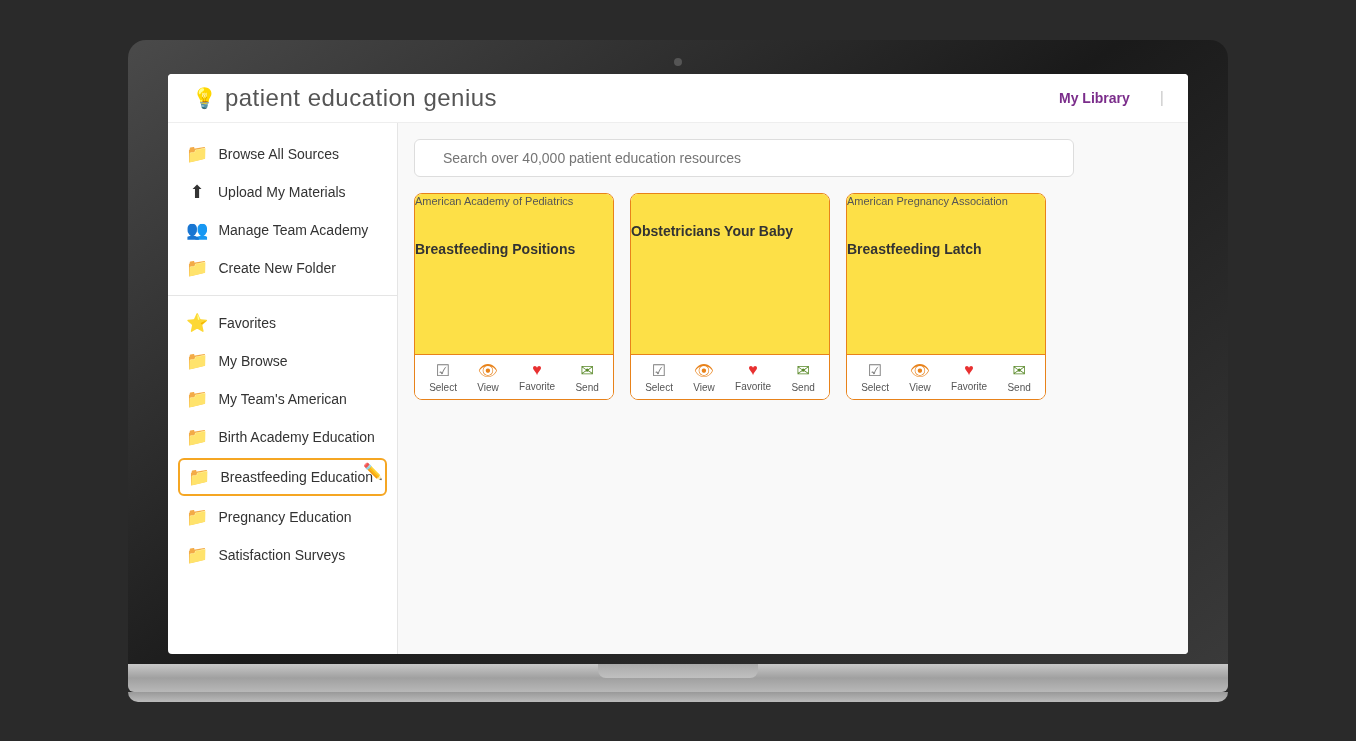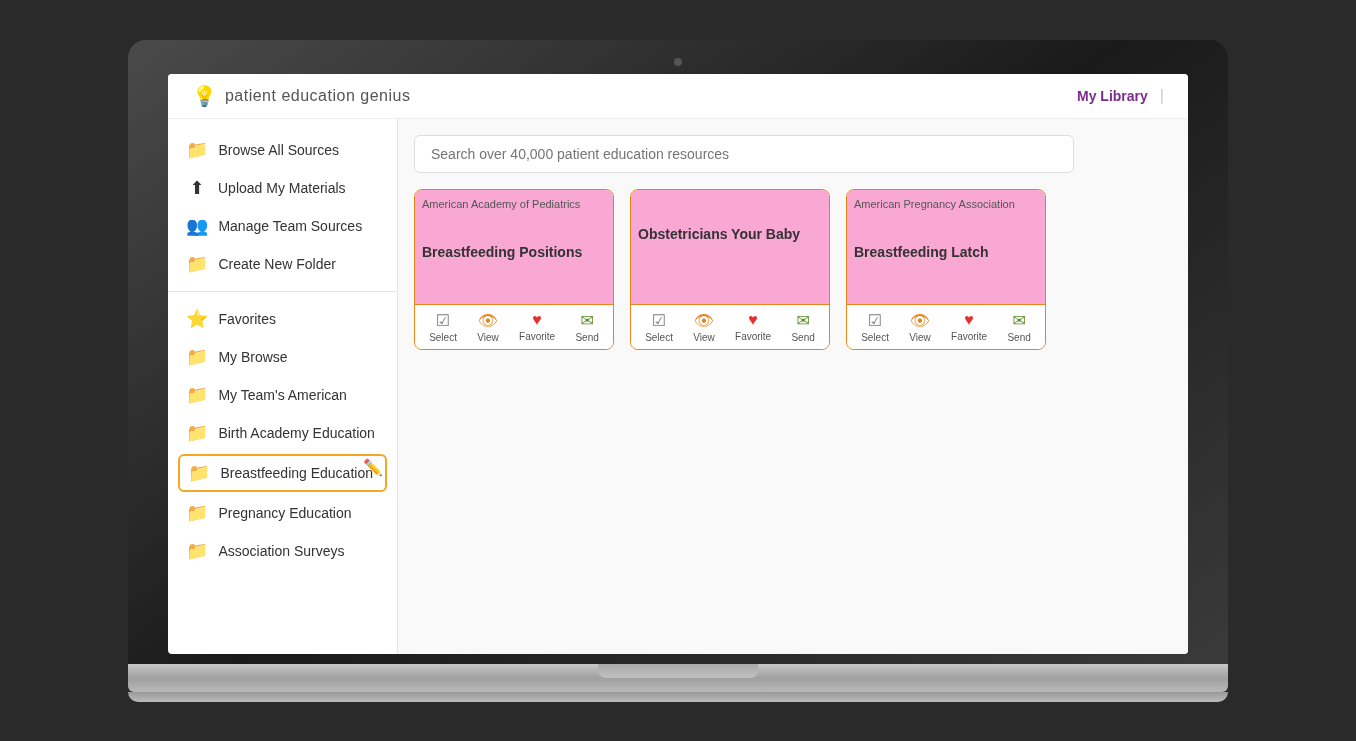--- a/index.html
+++ b/index.html
@@ -74,29 +74,29 @@
     }
     .header-logo {
       display: flex;
       align-items: center;
       gap: 8px;
     }
     .logo-icon {
       font-size: 20px;
     }
     .logo-text {
-      font-size: 16px;
+      font-size: 24px;
       color: #555;
       font-weight: 300;
       letter-spacing: 0.5px;
     }
     .header-nav {
       display: flex;
       align-items: center;
-      gap: 12px;
+      gap: 30px;
     }
     .header-nav-link {
       color: #7b2d8b;
       font-weight: bold;
       font-size: 14px;
       text-decoration: none;
     }
     .header-divider {
       color: #ccc;
       font-size: 16px;
@@ -152,21 +152,21 @@
       flex: 1;
       padding: 16px;
       overflow-y: auto;
       background: #f9f9f9;
     }
 
     
     .search-bar {
       width: 100%;
       max-width: 660px;
-      padding: 10px 16px;
+      padding: 10px 28px;
       border: 1px solid #ddd;
       border-radius: 6px;
       font-size: 14px;
       color: #999;
       outline: none;
       margin-bottom: 16px;
       background: #fff;
     }
 
     
@@ -176,25 +176,25 @@
       flex-wrap: wrap;
     }
     .card {
       width: 200px;
       border: 1px solid #e8821a;
       border-radius: 8px;
       overflow: hidden;
       background: #fff;
     }
     .card-thumbnail {
-      background: #f9a8d4;
-      height: 114px;
+      background: #fde047;
+      height: 160px;
       display: flex;
       flex-direction: column;
-      padding: 7px;
+      padding: 0;
     }
     .card-source {
       font-size: 11px;
       color: #555;
       margin-bottom: 4px;
       line-height: 1.3;
     }
     .card-title {
       font-size: 14px;
       font-weight: bold;
@@ -267,21 +267,21 @@
             <div class="sidebar-item">
               <span class="sidebar-icon folder-icon-purple">📁</span>
               <span>Browse All Sources</span>
             </div>
             <div class="sidebar-item">
               <span class="sidebar-icon">⬆</span>
               <span>Upload My Materials</span>
             </div>
             <div class="sidebar-item">
               <span class="sidebar-icon">👥</span>
-              <span>Manage Team Sources</span>
+              <span>Manage Team Academy</span>
             </div>
             <div class="sidebar-item">
               <span class="sidebar-icon folder-icon-purple">📁</span>
               <span>Create New Folder</span>
             </div>
 
             <hr class="sidebar-section-divider">
 
             <div class="sidebar-item">
               <span class="sidebar-icon folder-icon-yellow">⭐</span>
@@ -303,21 +303,21 @@
               <span class="sidebar-icon folder-icon-orange">📁</span>
               <span>Breastfeeding Education</span>
               <span class="edit-icon">✏️</span>
             </div>
             <div class="sidebar-item">
               <span class="sidebar-icon folder-icon-purple">📁</span>
               <span>Pregnancy Education</span>
             </div>
             <div class="sidebar-item">
               <span class="sidebar-icon folder-icon-purple">📁</span>
-              <span>Association Surveys</span>
+              <span>Satisfaction Surveys</span>
             </div>
           </div>
 
           <div class="content">
             <input class="search-bar" type="text" placeholder="Search over 40,000 patient education resources" style="">
 
             <div class="cards-row">
 
               <div class="card">
                 <div class="card-thumbnail">

